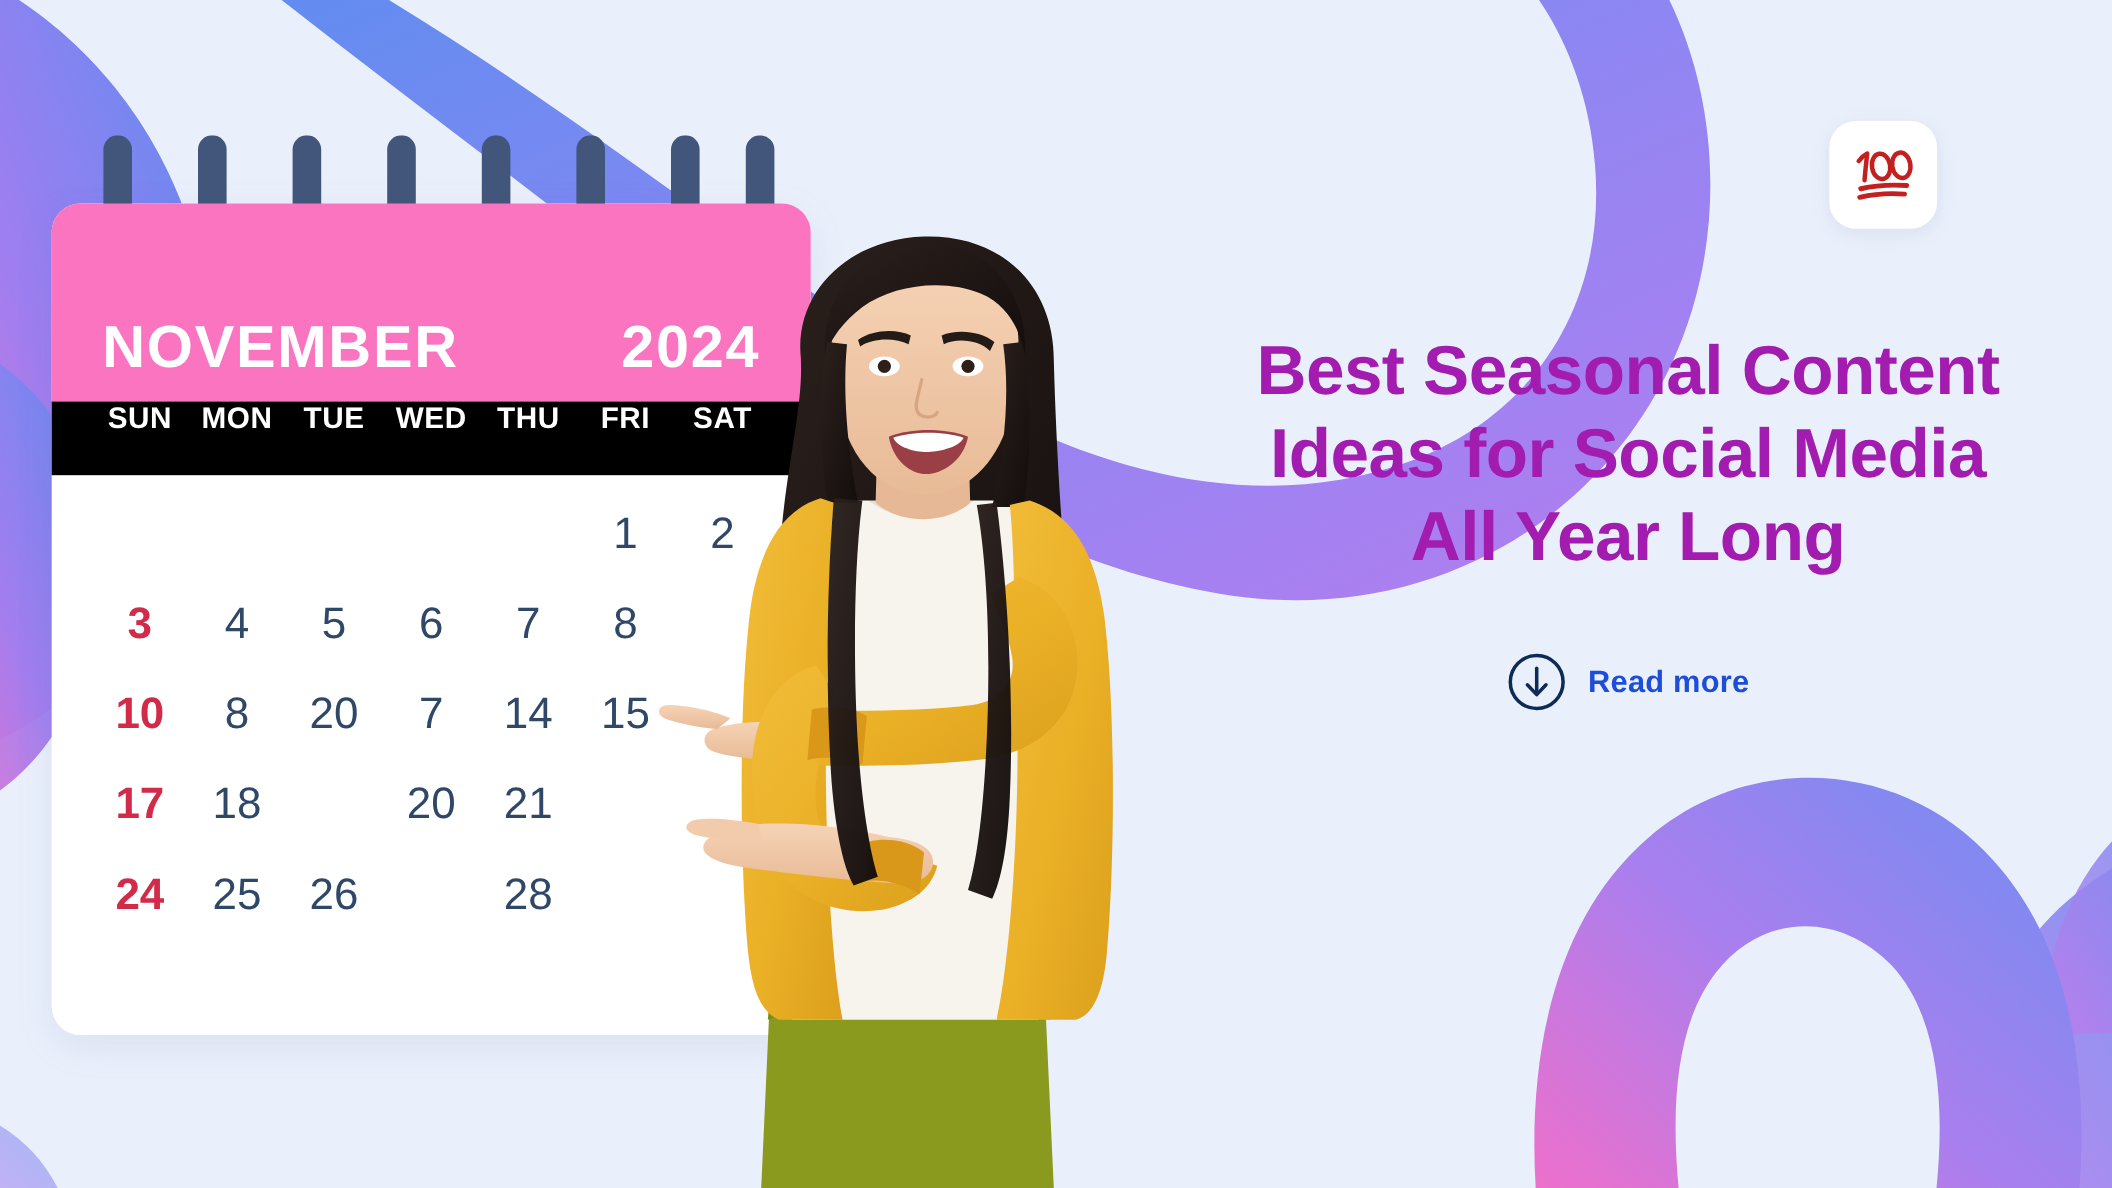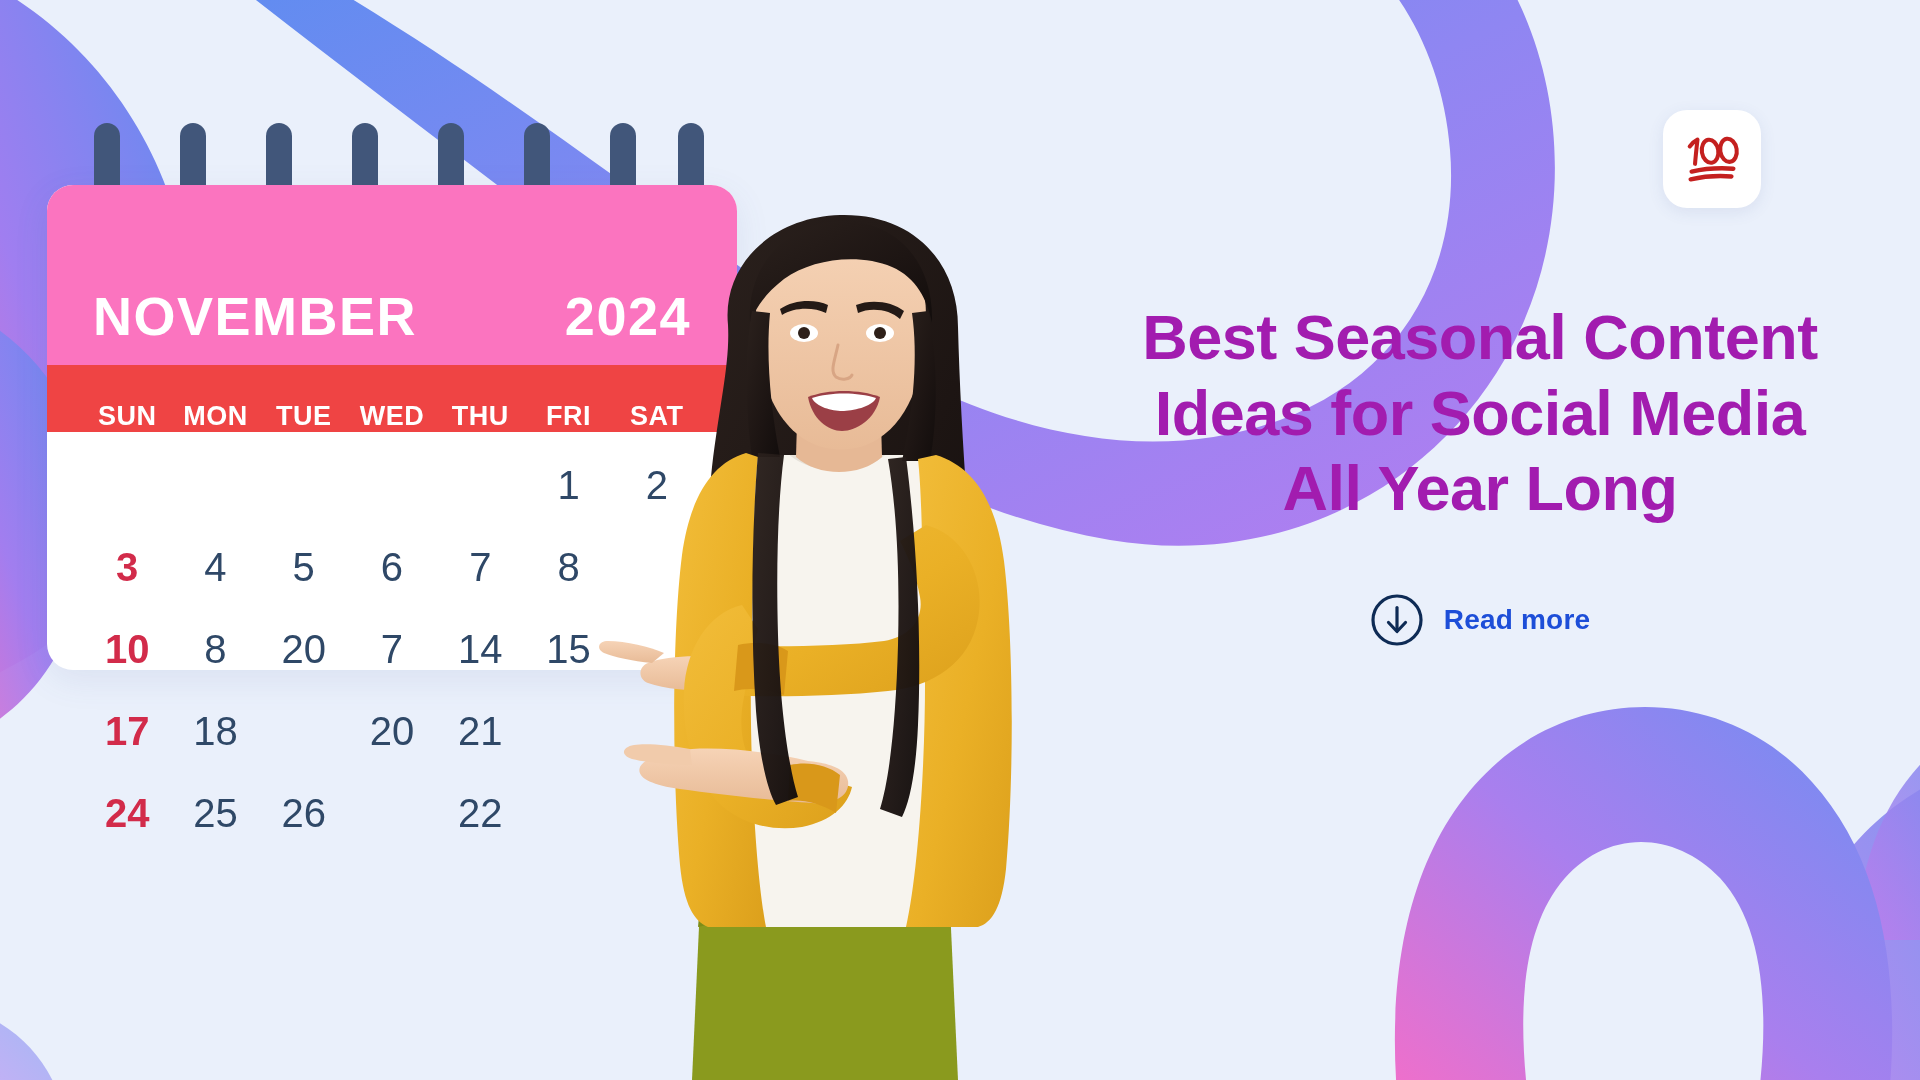--- a/index.html
+++ b/index.html
@@ -8,41 +8,41 @@
     width:1920px;height:1080px;overflow:hidden;
     background:#eaf0fb;
     font-family:"Liberation Sans", sans-serif;
     position:relative;
   }
   #stage{position:absolute;inset:0;width:1920px;height:1080px;overflow:hidden;background:#eaf0fb;}
   #deco-svg{position:absolute;left:0;top:0;width:1920px;height:1080px;}
 
   
   #calendar{
-    position:absolute;left:47px;top:185px;width:690px;height:485px;
+    position:absolute;left:47px;top:185px;width:690px;height:756px;
     background:#ffffff;border-radius:26px;
     box-shadow:0 10px 34px rgba(80,100,160,.10);
     overflow:visible;
   }
   #cal-header{
     position:absolute;left:0;top:0;width:100%;height:180px;
     background:#fb74bf;border-radius:26px 26px 0 0;
   }
   #cal-monthrow{
     position:absolute;left:0;top:0;width:100%;height:180px;
     display:flex;align-items:flex-end;justify-content:space-between;
     box-sizing:border-box;padding:0 46px 22px 46px;
   }
   #cal-month,#cal-year{
     color:#ffffff;font-weight:700;font-size:54px;letter-spacing:1.5px;line-height:1;
   }
   #cal-weekrow{
     position:absolute;left:0;top:180px;width:100%;height:67px;
-    background:#ef4444;
-    display:flex;align-items:flex-end;
+    background:#000000;
+    display:flex;align-items:flex-start;
     box-sizing:border-box;padding:0 36px;
   }
   .weekday{
     flex:1;text-align:center;color:#ffffff;font-weight:700;
     font-size:27px;letter-spacing:.5px;
   }
   #cal-grid{
     position:absolute;left:0;top:247px;width:100%;
     box-sizing:border-box;padding:24px 36px 0 36px;
     display:grid;grid-template-columns:repeat(7,1fr);
@@ -213,21 +213,21 @@
       <span class="daycell hidden-by-hand">19</span>
       <span class="daycell">20</span>
       <span class="daycell">21</span>
       <span class="daycell hidden-by-hand">22</span>
       <span class="daycell hidden-by-hand">23</span>
 
       <span class="daycell sunday">24</span>
       <span class="daycell">25</span>
       <span class="daycell">26</span>
       <span class="daycell hidden-by-hand">27</span>
-      <span class="daycell">22</span>
+      <span class="daycell">28</span>
       <span class="daycell hidden-by-hand">29</span>
       <span class="daycell hidden-by-hand">30</span>
     </div>
   </div>
 
   <svg id="person" viewBox="0 0 620 875" aria-hidden="true">
     <defs>
       <linearGradient id="yell" x1="0" y1="0" x2="1" y2="1">
         <stop offset="0%" stop-color="#f2bd3a"></stop>
         <stop offset="55%" stop-color="#eab026"></stop>

